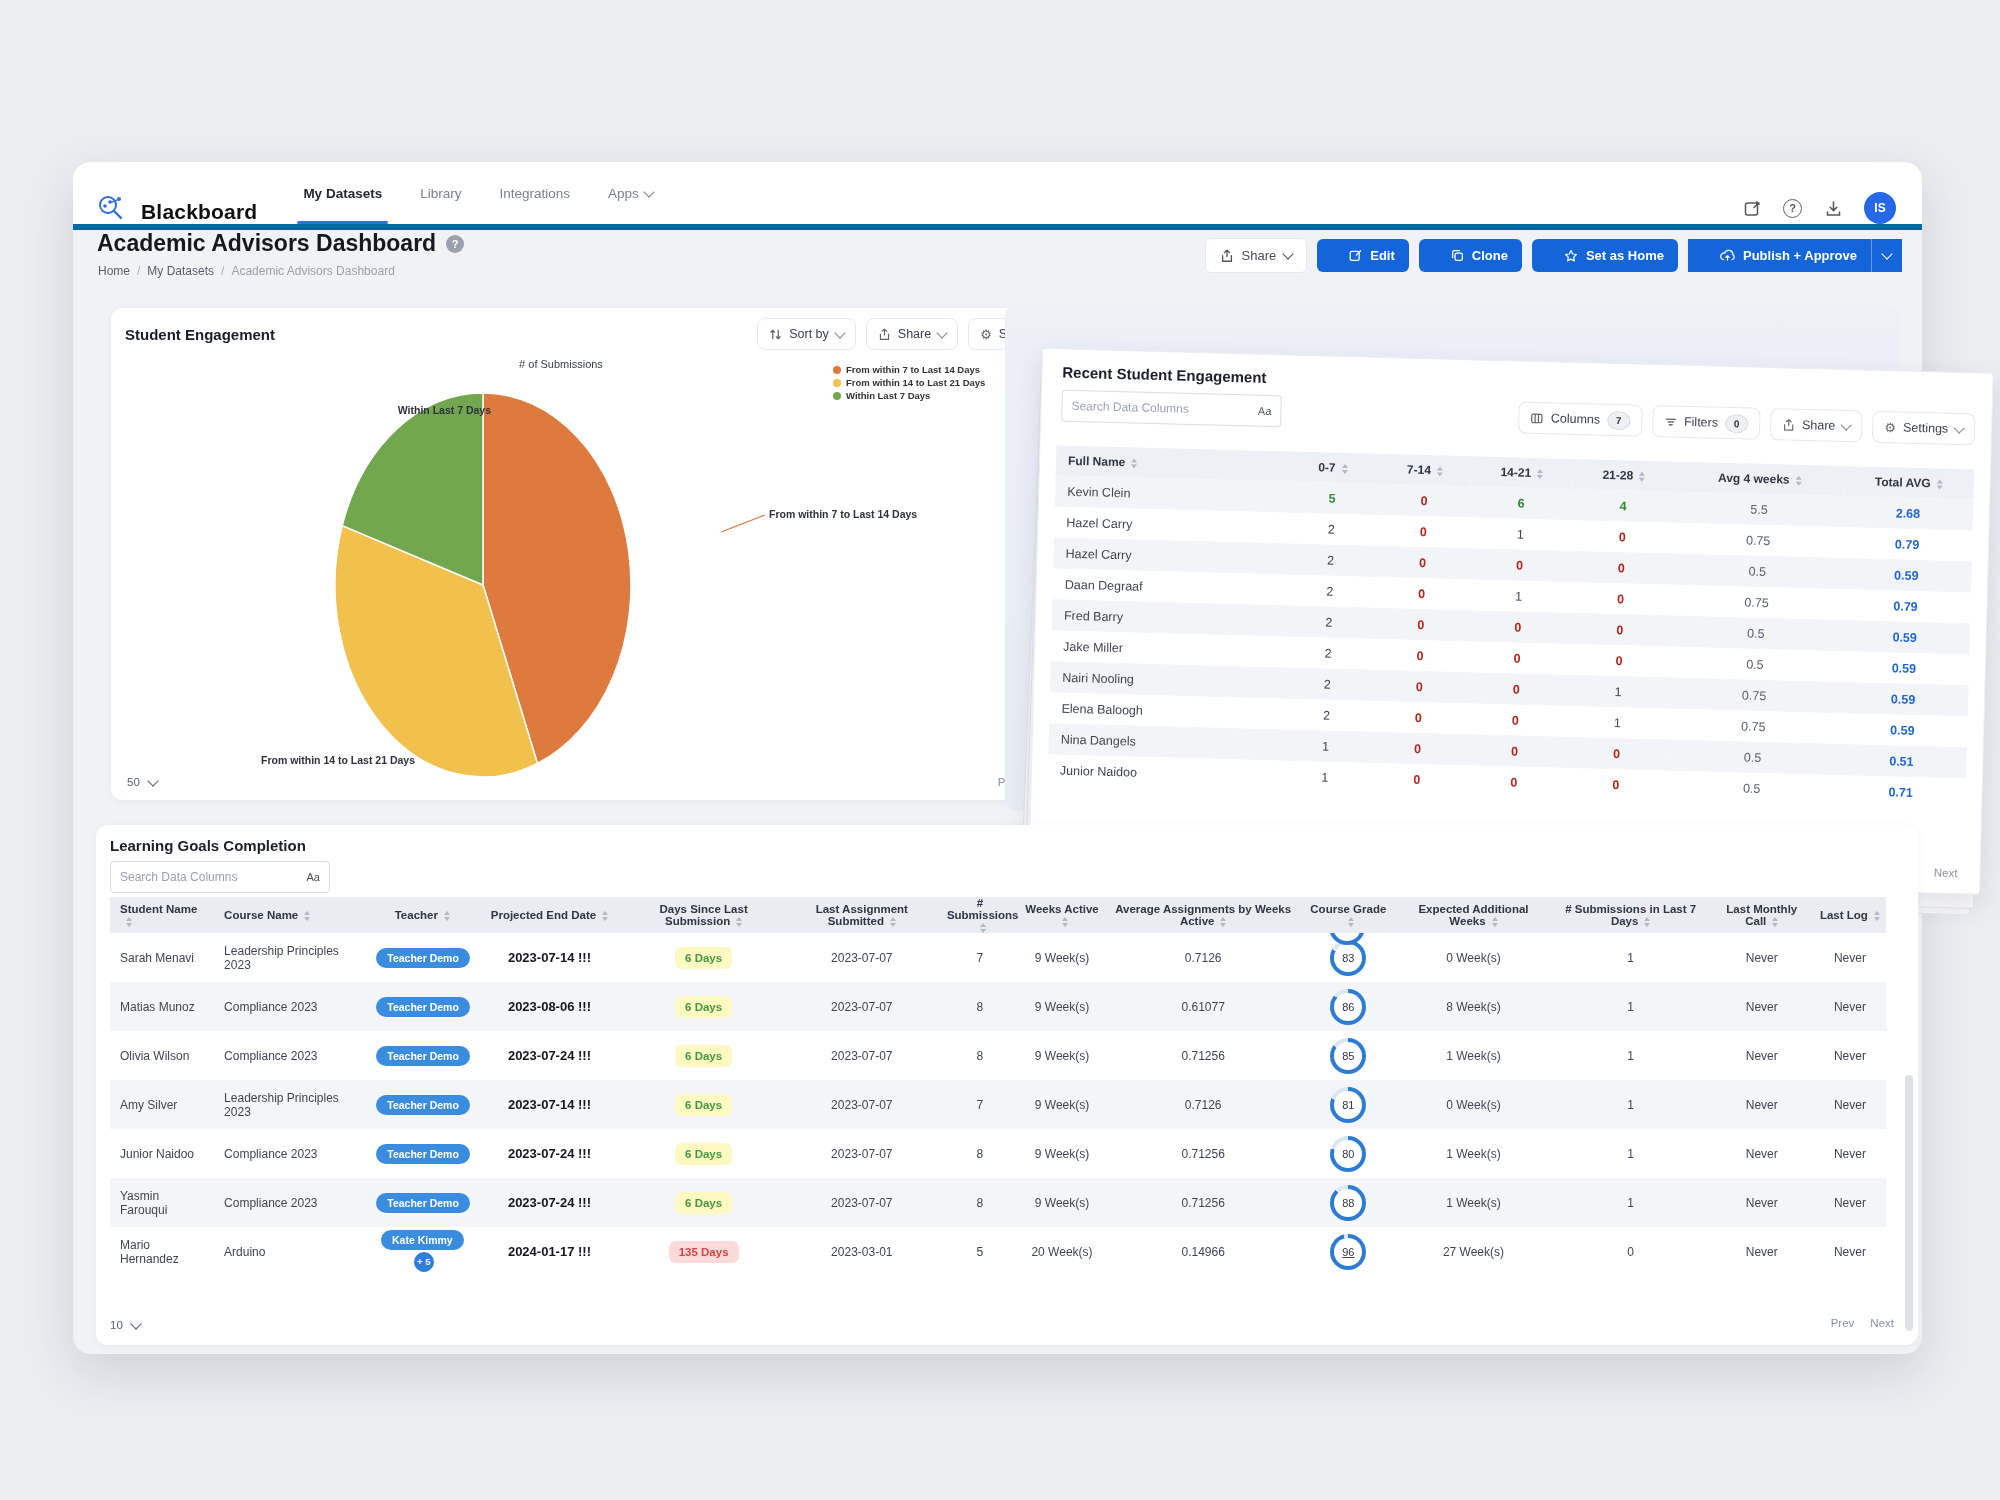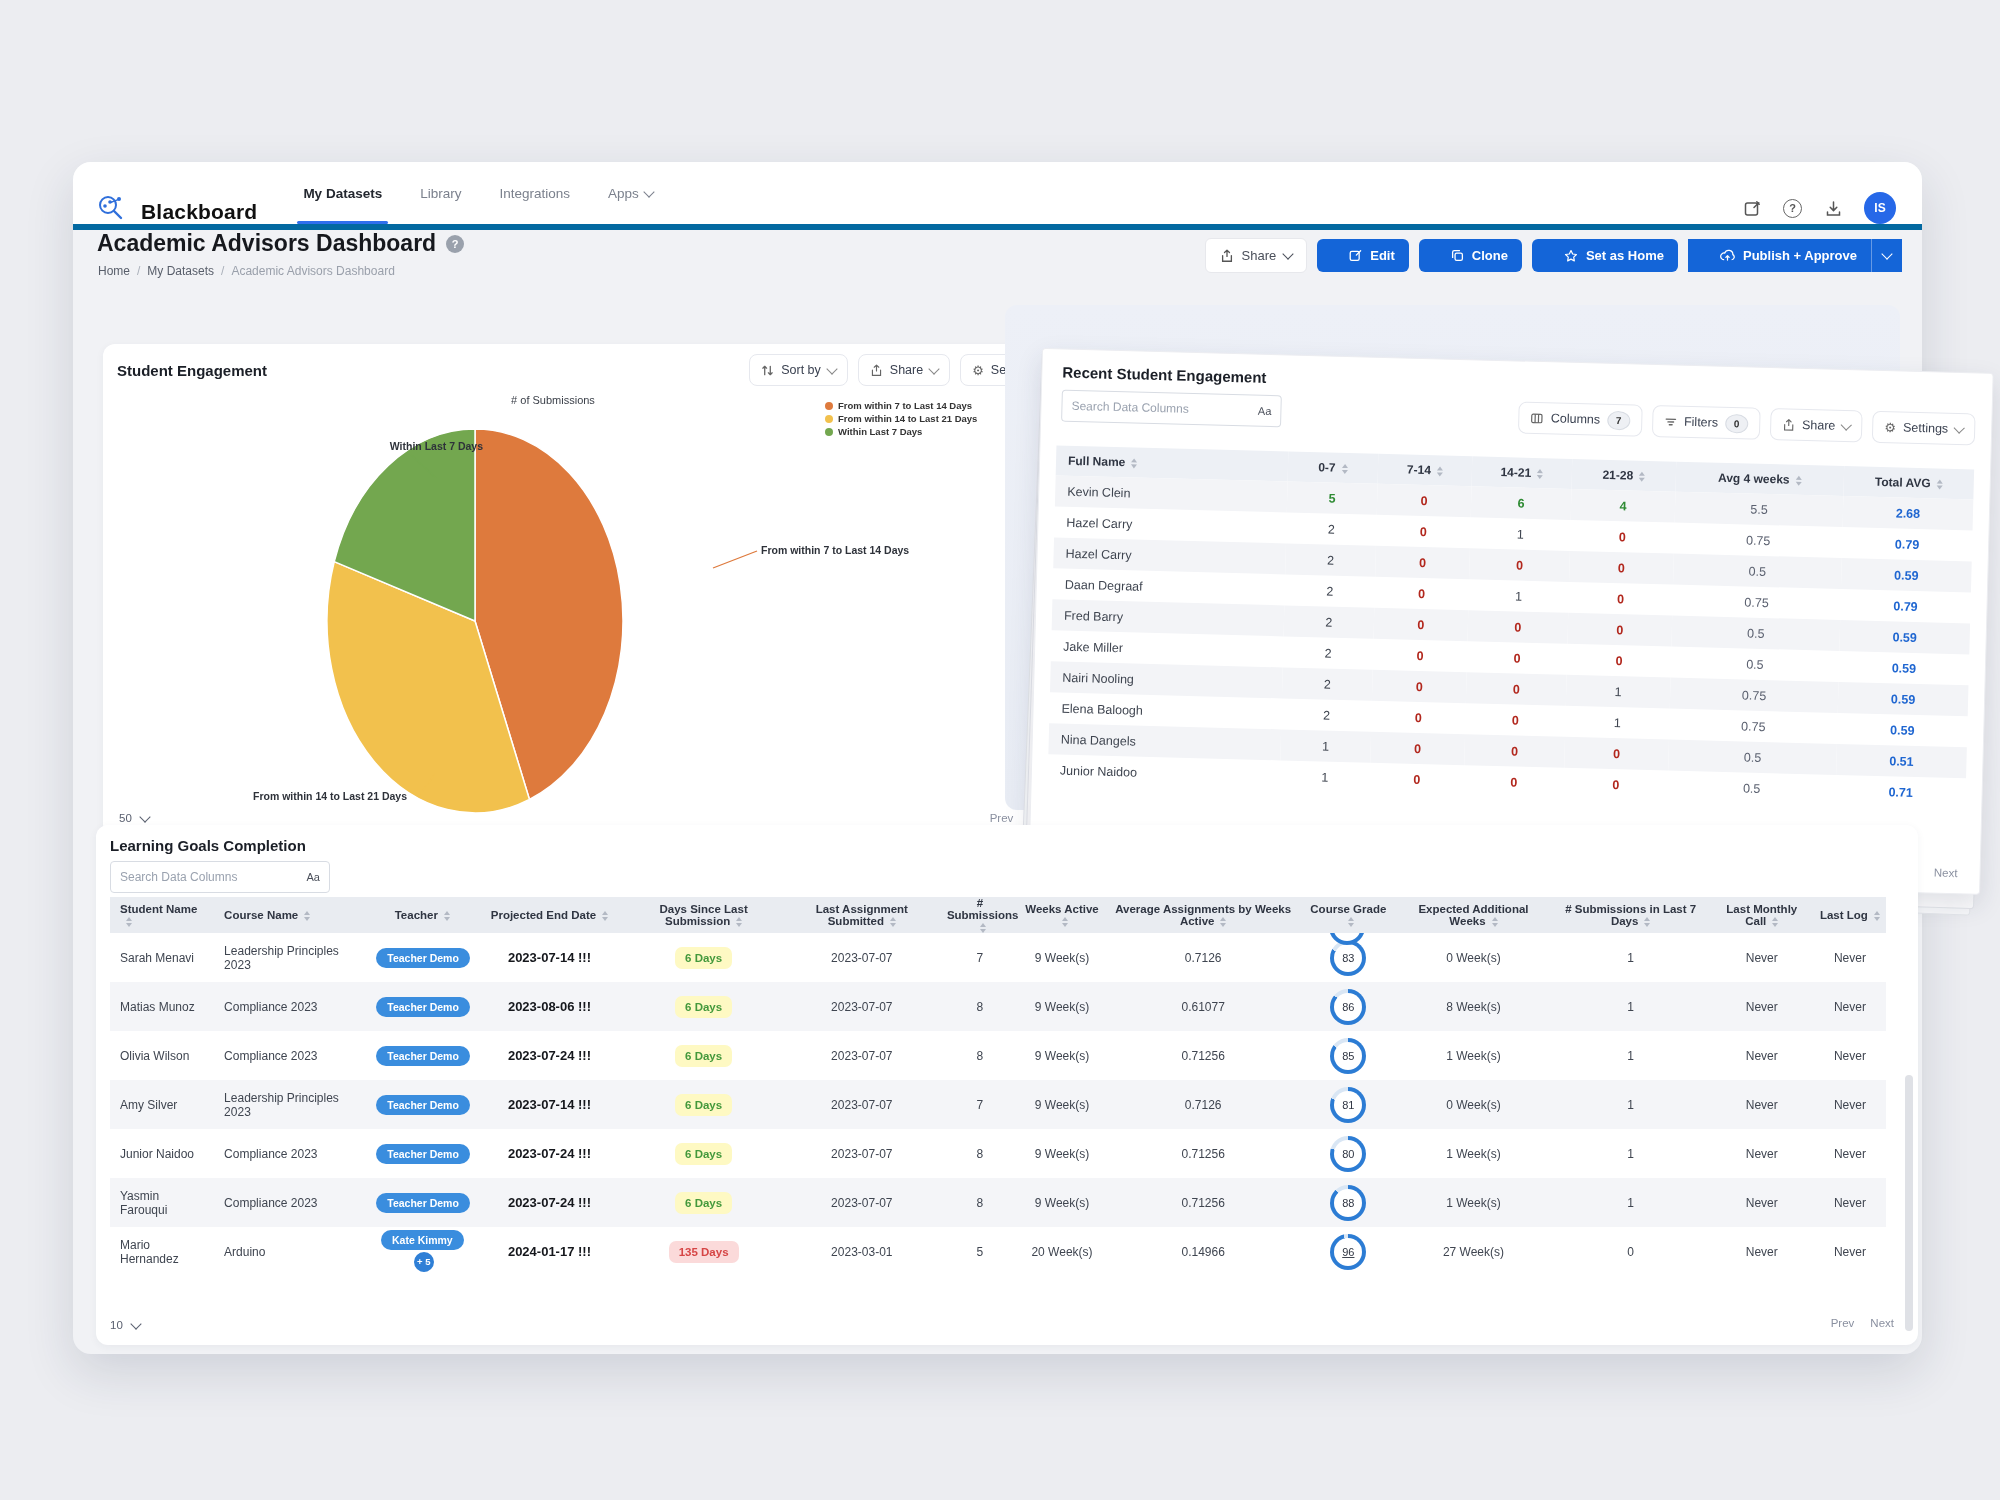--- a/index.html
+++ b/index.html
@@ -43,21 +43,21 @@
   .chev.white{border-color:#fff;}
   
   .panel{position:absolute;background:#fff;border-radius:12px;box-shadow:0 2px 8px rgba(40,50,80,.05);}
   .panel-title{font-size:15px;font-weight:bold;color:#1b1f27;}
   .mini-btn{height:30px;display:flex;align-items:center;gap:7px;padding:0 11px;background:#fff;border:1px solid #e6e8ee;
             border-radius:8px;font-size:12.5px;color:#3a4150;cursor:pointer;}
   .mini-btn .chev{border-color:#888;}
   .badge{min-width:17px;height:17px;border-radius:50%;background:#eef0f4;border:1px solid #d8dce3;font-size:10px;
          display:flex;align-items:center;justify-content:center;color:#333;font-weight:bold;padding:0 2px;}
   
-  .pie-panel{left:30px;top:146px;width:972px;height:492px;margin-top:36px;}
+  .pie-panel{left:38px;top:146px;width:972px;height:492px;}
   .pie-head{position:absolute;left:14px;right:12px;top:10px;display:flex;align-items:center;}
   .pie-head .panel-title{flex:0 0 auto;}
   .pie-head .spacer{flex:1;}
   .chart-title{position:absolute;left:330px;top:50px;width:240px;text-align:center;font-size:11px;color:#3a3f48;}
   .legend{position:absolute;left:722px;top:56px;display:flex;flex-direction:column;gap:2px;}
   .leg-item{display:flex;align-items:center;gap:5px;font-size:9.5px;font-weight:bold;color:#333;}
   .leg-dot{width:8px;height:8px;border-radius:50%;}
   .callout{position:absolute;font-size:10.5px;font-weight:bold;color:#2e323a;white-space:nowrap;}
   .pie-foot-left{position:absolute;left:16px;bottom:12px;display:flex;align-items:center;gap:9px;font-size:11.5px;color:#5a6070;cursor:pointer;}
   .pager{position:absolute;right:22px;bottom:12px;display:flex;gap:16px;font-size:11.5px;color:#8a90a0;}

